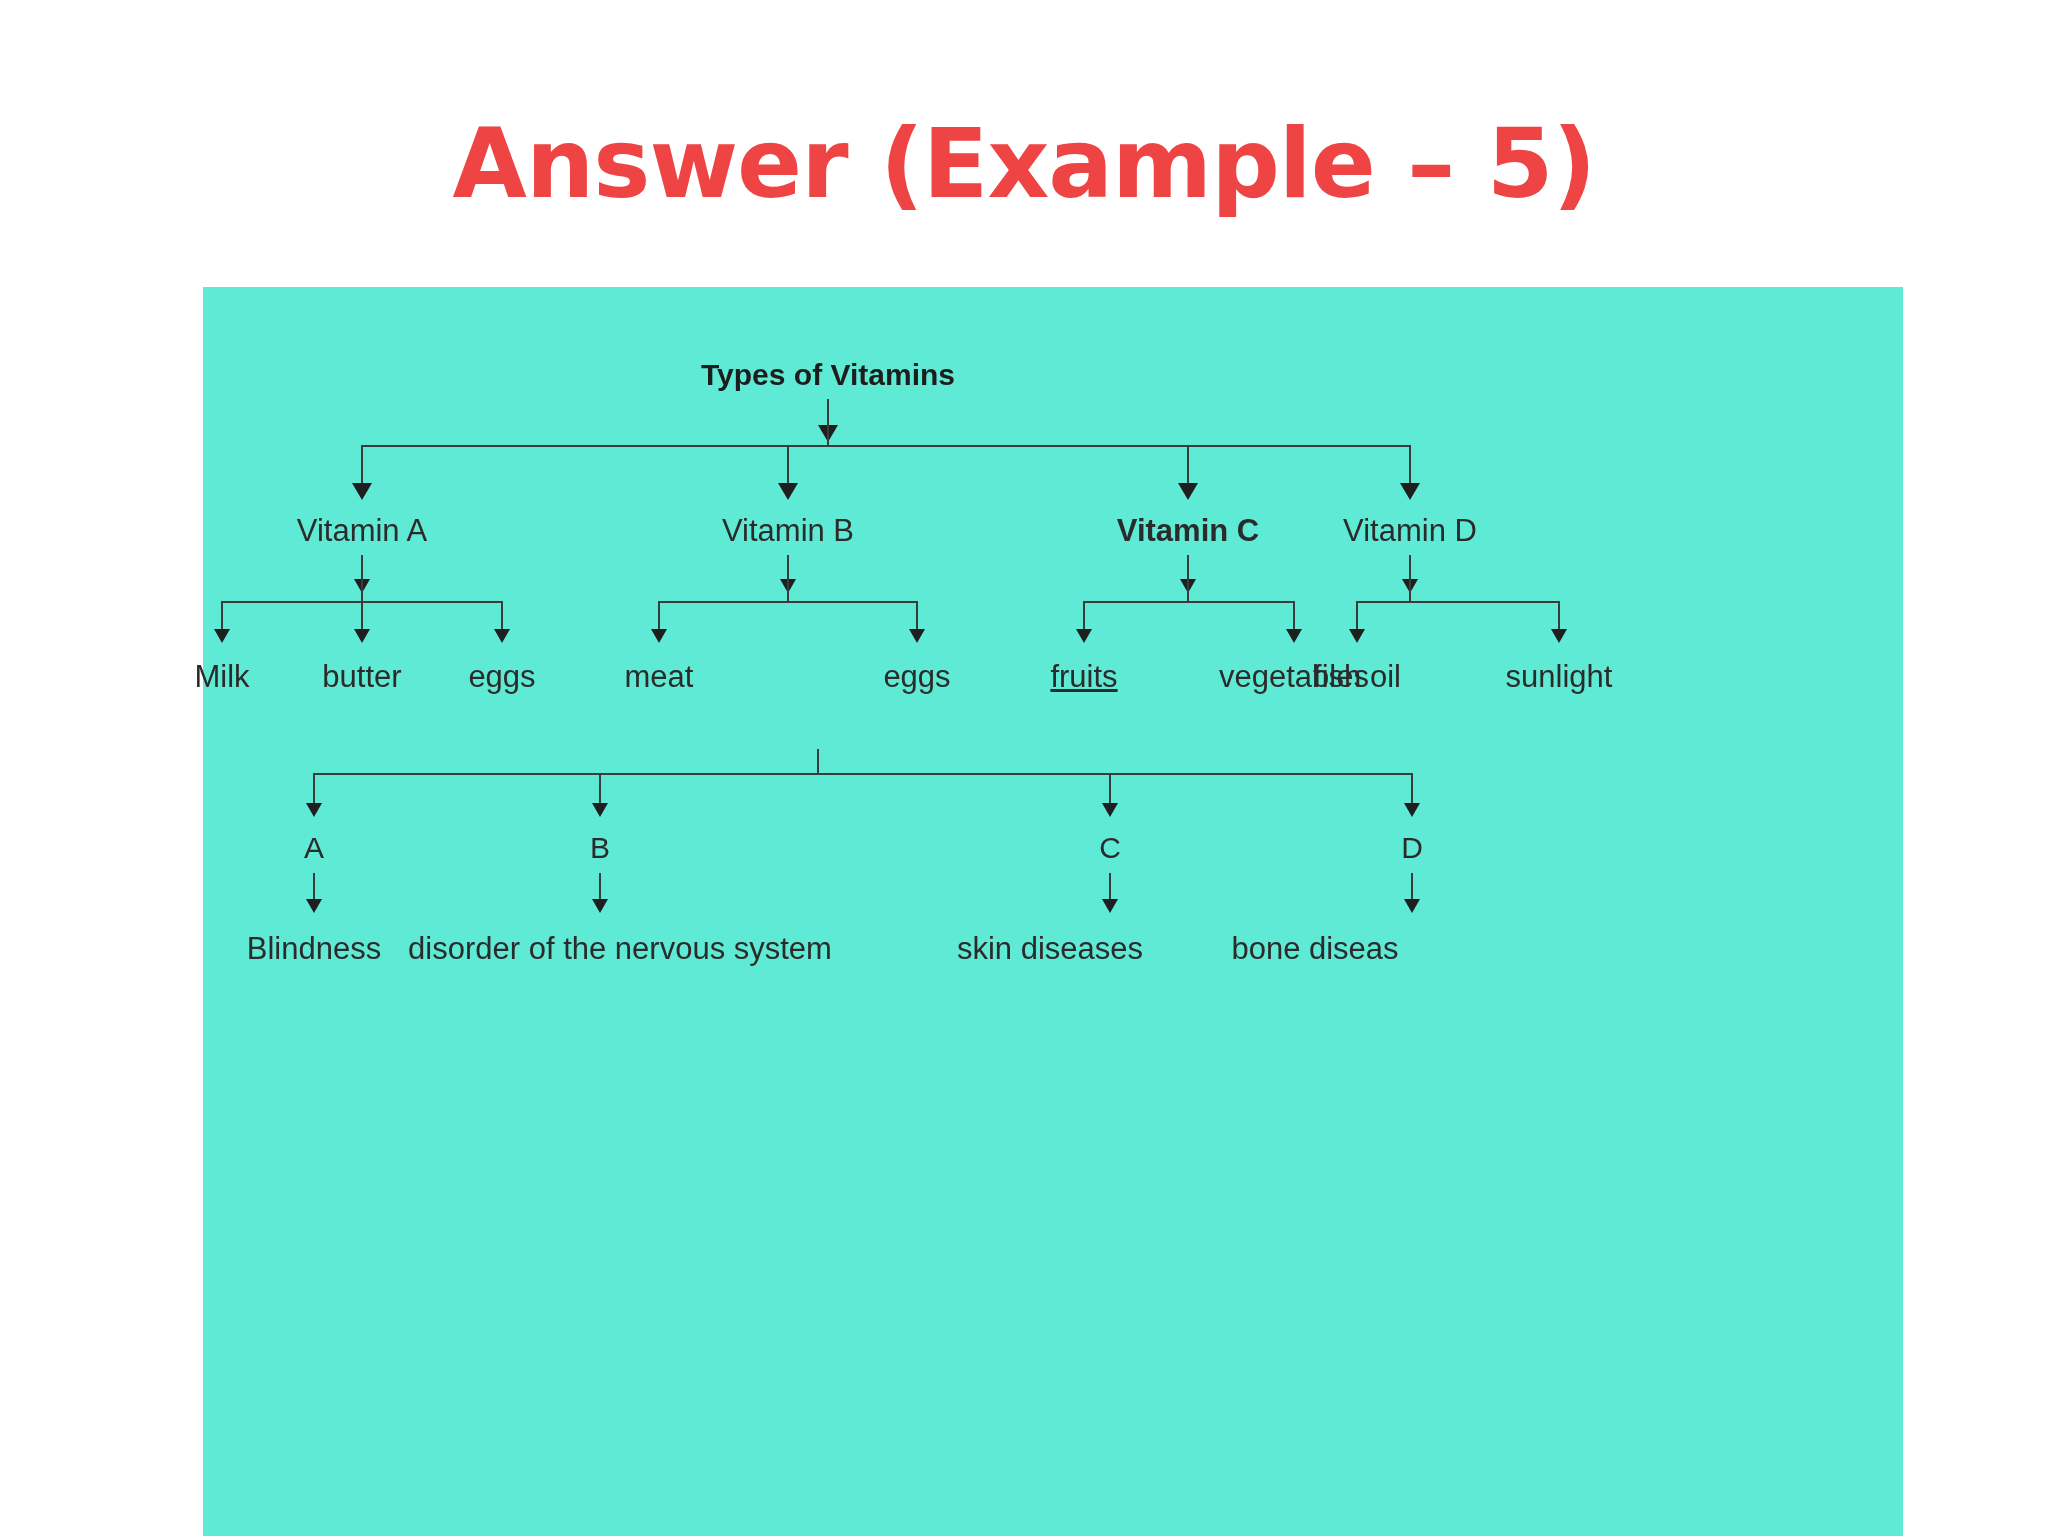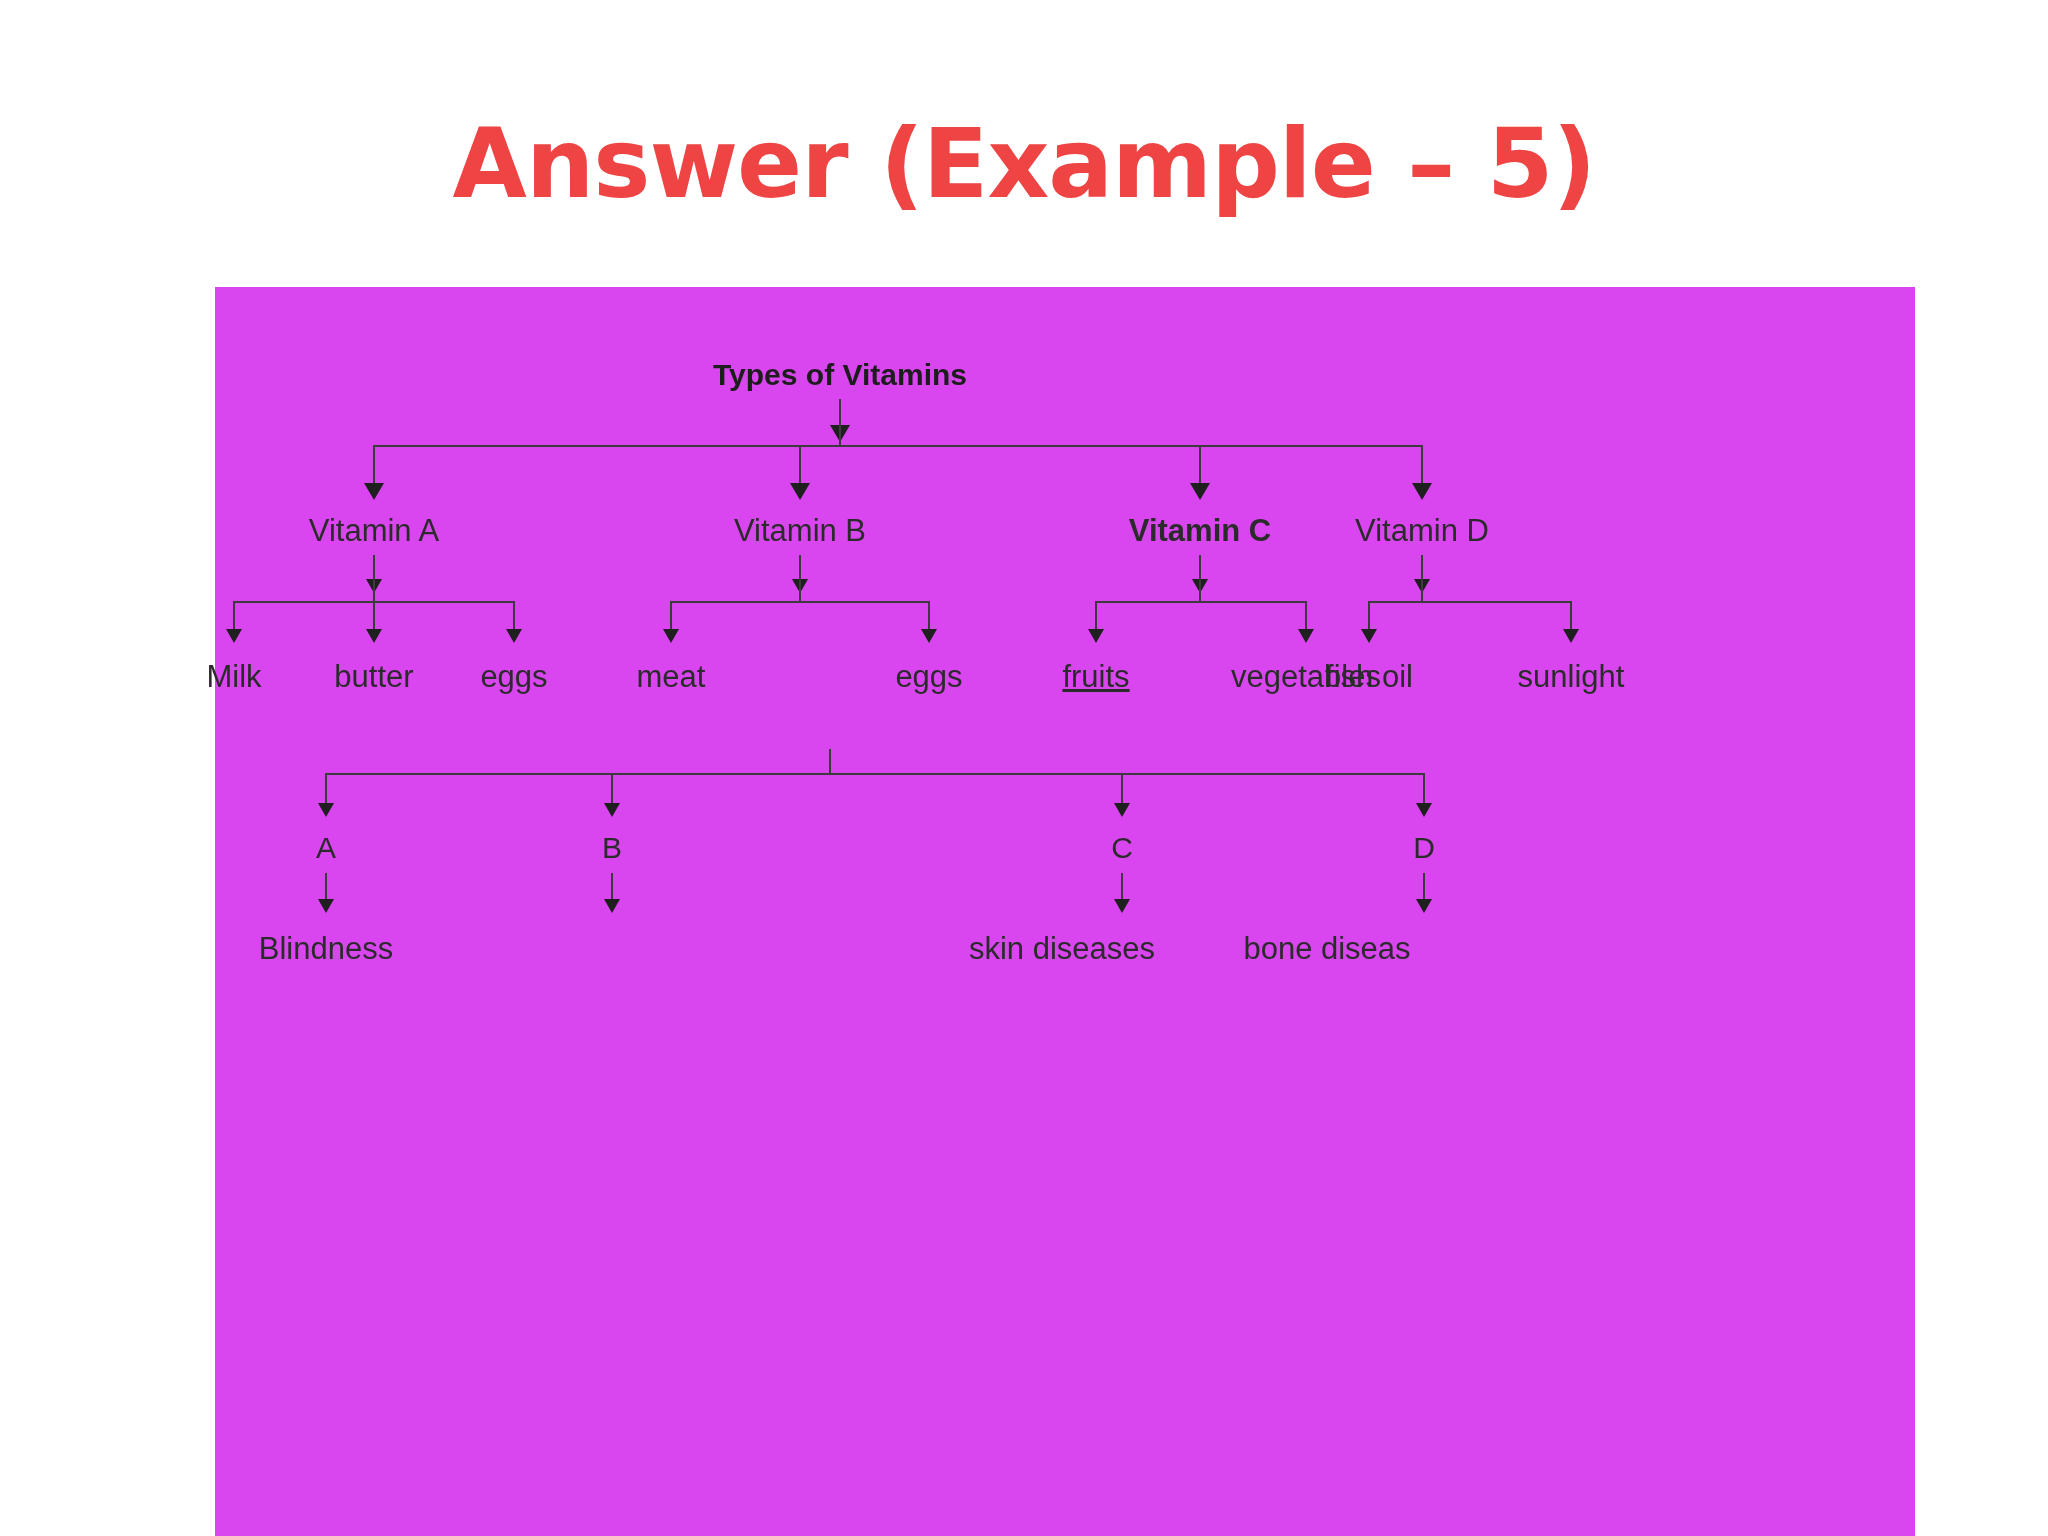--- a/index.html
+++ b/index.html
@@ -26,25 +26,25 @@
     font-weight: bold;
     color: #ef4444;
     letter-spacing: -1px;
     white-space: nowrap;
     font-family: "DejaVu Sans", sans-serif;
   }
 
   
   #diagram-panel {
     position: absolute;
-    left: 215px;
+    left: 203px;
     top: 287px;
     width: 1700px;
     height: 1250px;
-    background: #d946ef;
+    background: #5eead4;
   }
 
   #diagram-inner {
     position: absolute;
     left: 0;
     top: 0;
     width: 1700px;
     height: 1250px;
   }
 
@@ -203,17 +203,18 @@
     <div class="vline" style="left:111px; top:586px; height:30px;"></div>
     <div class="arrow-head small" style="left:111px; top:612px;"></div>
     <div class="vline" style="left:397px; top:586px; height:30px;"></div>
     <div class="arrow-head small" style="left:397px; top:612px;"></div>
     <div class="vline" style="left:907px; top:586px; height:30px;"></div>
     <div class="arrow-head small" style="left:907px; top:612px;"></div>
     <div class="vline" style="left:1209px; top:586px; height:30px;"></div>
     <div class="arrow-head small" style="left:1209px; top:612px;"></div>
 
     <div class="node-label" style="left:111px; top:644px;">Blindness</div>
+    <div class="node-label" style="left:417px; top:644px;">disorder of the nervous system</div>
     <div class="node-label" style="left:847px; top:644px;text-align:right;">skin diseases</div>
     <div class="node-label" style="left:1112px; top:644px;">bone diseas</div>
 
   </div>
 </div>
 
 </body></html>

